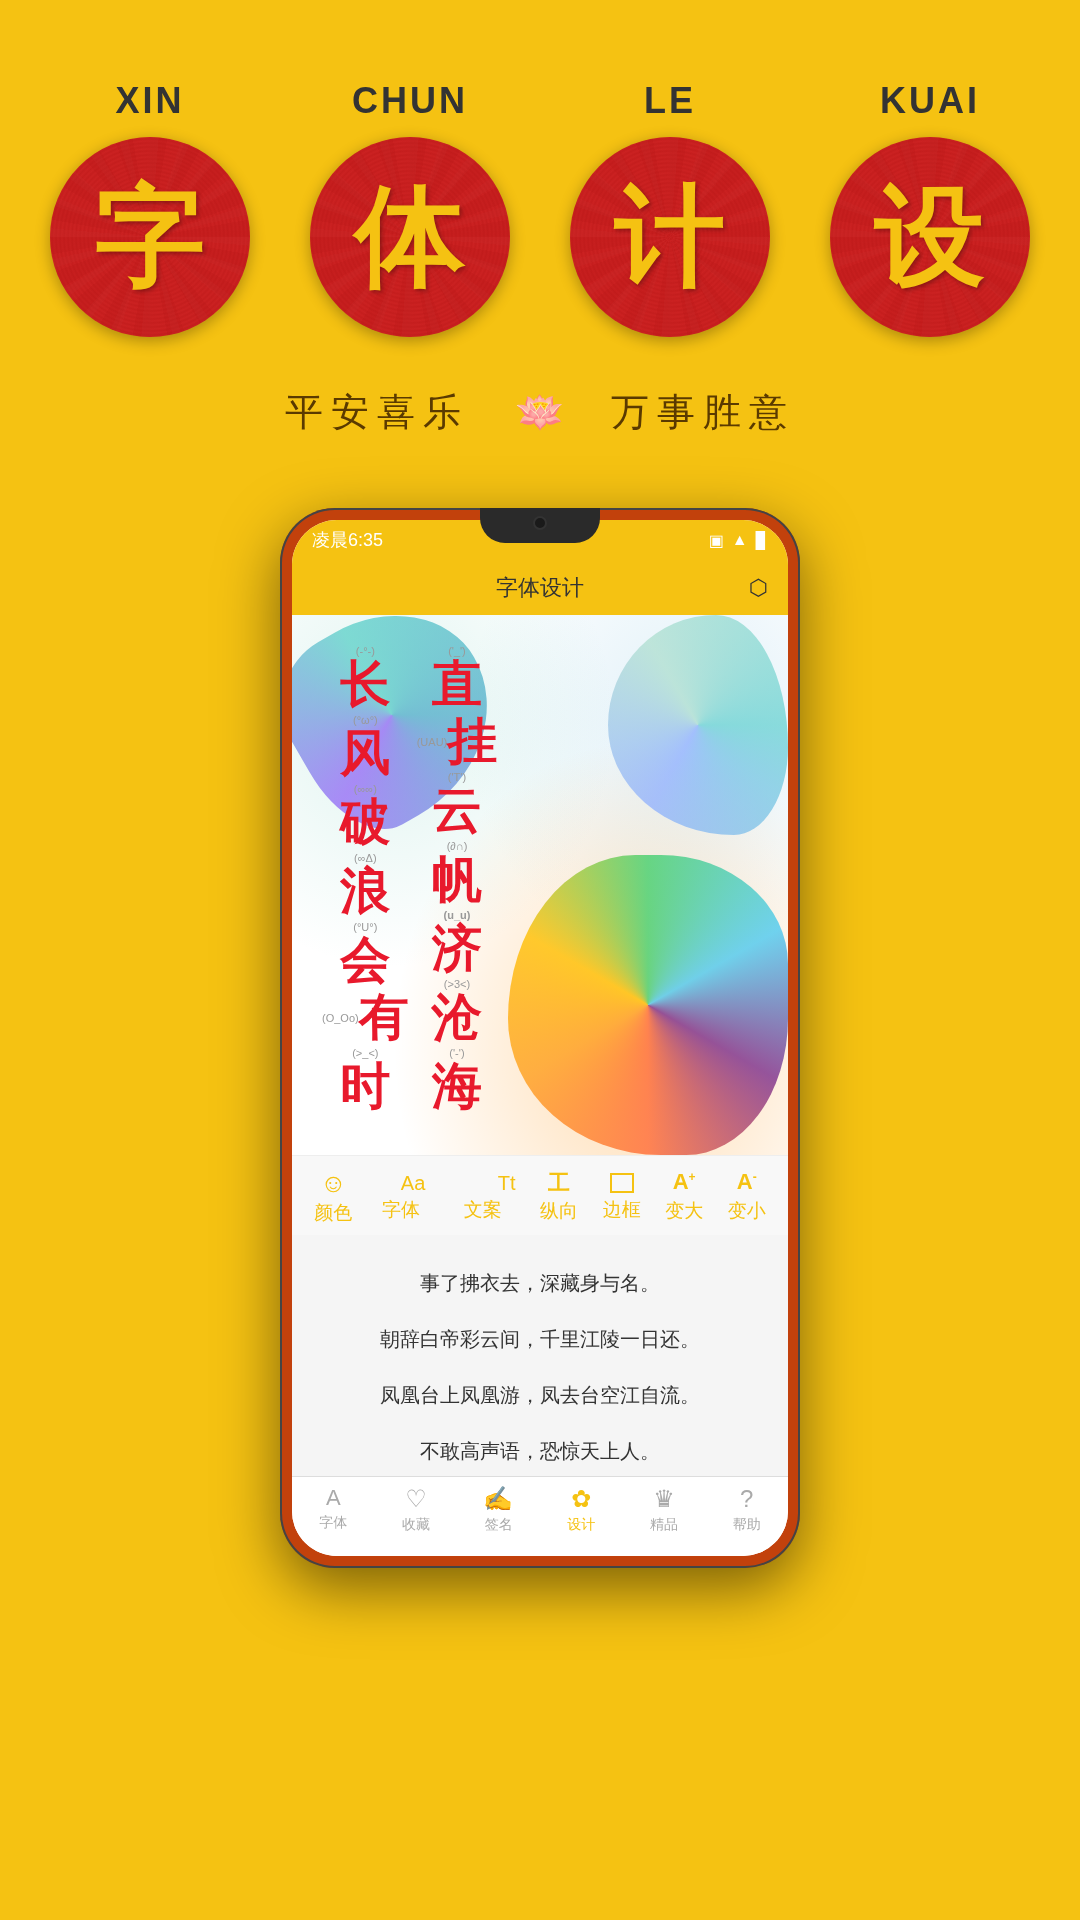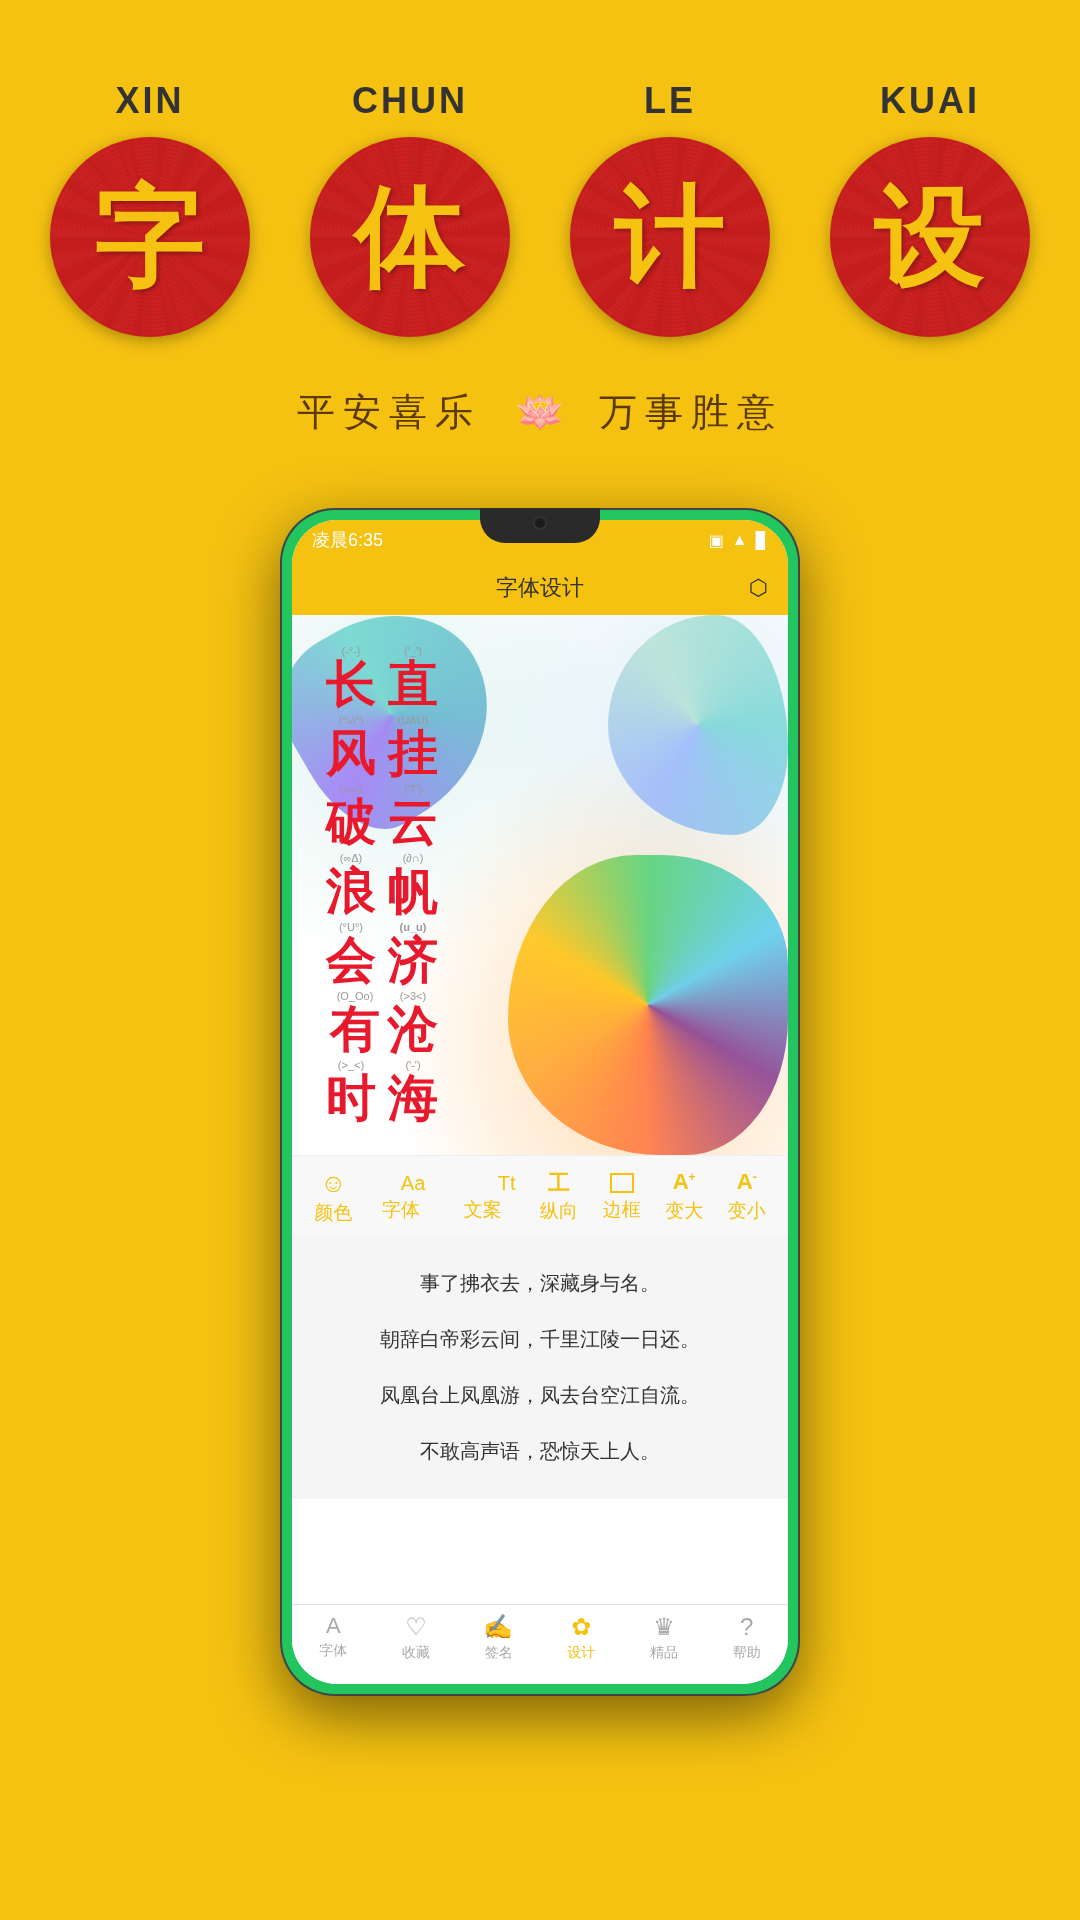--- a/index.html
+++ b/index.html
@@ -72,21 +72,21 @@
       color: #F5C212;
       font-weight: 900;
       line-height: 1;
       text-shadow: 2px 2px 4px rgba(0,0,0,0.3);
       font-family: 'SimSun', 'STSong', serif;
     }
 
     .subtitle-row {
       display: flex;
       align-items: center;
-      gap: 34px;
+      gap: 46px;
       margin-top: 30px;
     }
 
     .subtitle-text {
       font-size: 38px;
       color: #5A3A00;
       letter-spacing: 8px;
       font-family: 'SimSun', serif;
     }
 
@@ -97,22 +97,22 @@
 
     
     .phone-container {
       display: flex;
       justify-content: center;
       margin-top: 30px;
     }
 
     .phone-mockup {
       width: 520px;
-      height: 1188px;
-      background: #22c55e;
+      height: 1060px;
+      background: #c2410c;
       border-radius: 55px;
       padding: 12px;
       box-shadow: 0 20px 60px rgba(0,0,0,0.5), inset 0 0 0 2px #444;
       position: relative;
     }
 
     .phone-screen {
       width: 100%;
       height: 100%;
       background: #fff;
@@ -463,36 +463,36 @@
                   <span style="font-size:50px;color:#E8192C;font-family:SimSun,serif;font-weight:700;line-height:1.1;">破</span>
                 </div>
                 <div style="display:flex;flex-direction:column;align-items:center;margin-bottom:2px;">
                   <span style="font-size:11px;color:#999;">(∞Δ)</span>
                   <span style="font-size:50px;color:#E8192C;font-family:SimSun,serif;font-weight:700;line-height:1.1;">浪</span>
                 </div>
                 <div style="display:flex;flex-direction:column;align-items:center;margin-bottom:2px;">
                   <span style="font-size:11px;color:#999;">(°U°)</span>
                   <span style="font-size:50px;color:#E8192C;font-family:SimSun,serif;font-weight:700;line-height:1.1;">会</span>
                 </div>
-                <div style="display:flex;flex-direction:column;align-items:center;margin-bottom:2px;margin-left:8px;">
+                <div style="display:flex;flex-direction:row;align-items:center;margin-bottom:2px;">
                   <span style="font-size:11px;color:#999;">(O_Oo)</span>
                   <span style="font-size:50px;color:#E8192C;font-family:SimSun,serif;font-weight:700;line-height:1.1;">有</span>
                 </div>
                 <div style="display:flex;flex-direction:column;align-items:center;margin-bottom:2px;">
                   <span style="font-size:11px;color:#999;">(&gt;_&lt;)</span>
                   <span style="font-size:50px;color:#E8192C;font-family:SimSun,serif;font-weight:700;line-height:1.1;">时</span>
                 </div>
               </div>
 
               <div style="display:flex; flex-direction:column;">
                 <div style="display:flex;flex-direction:column;align-items:center;margin-bottom:2px;">
                   <span style="font-size:11px;color:#999;">('_')</span>
                   <span style="font-size:50px;color:#E8192C;font-family:SimSun,serif;font-weight:700;line-height:1.1;">直</span>
                 </div>
-                <div style="display:flex;flex-direction:column;align-items:center;margin-bottom:2px;">
+                <div style="display:flex;flex-direction:row;align-items:center;margin-bottom:2px;">
                   <span style="font-size:11px;color:#999;">(UAU)</span>
                   <span style="font-size:50px;color:#E8192C;font-family:SimSun,serif;font-weight:700;line-height:1.1;">挂</span>
                 </div>
                 <div style="display:flex;flex-direction:column;align-items:center;margin-bottom:2px;">
                   <span style="font-size:11px;color:#999;">('T')</span>
                   <span style="font-size:50px;color:#E8192C;font-family:SimSun,serif;font-weight:700;line-height:1.1;">云</span>
                 </div>
                 <div style="display:flex;flex-direction:column;align-items:center;margin-bottom:2px;">
                   <span style="font-size:11px;color:#999;">(∂∩)</span>
                   <span style="font-size:50px;color:#E8192C;font-family:SimSun,serif;font-weight:700;line-height:1.1;">帆</span>

